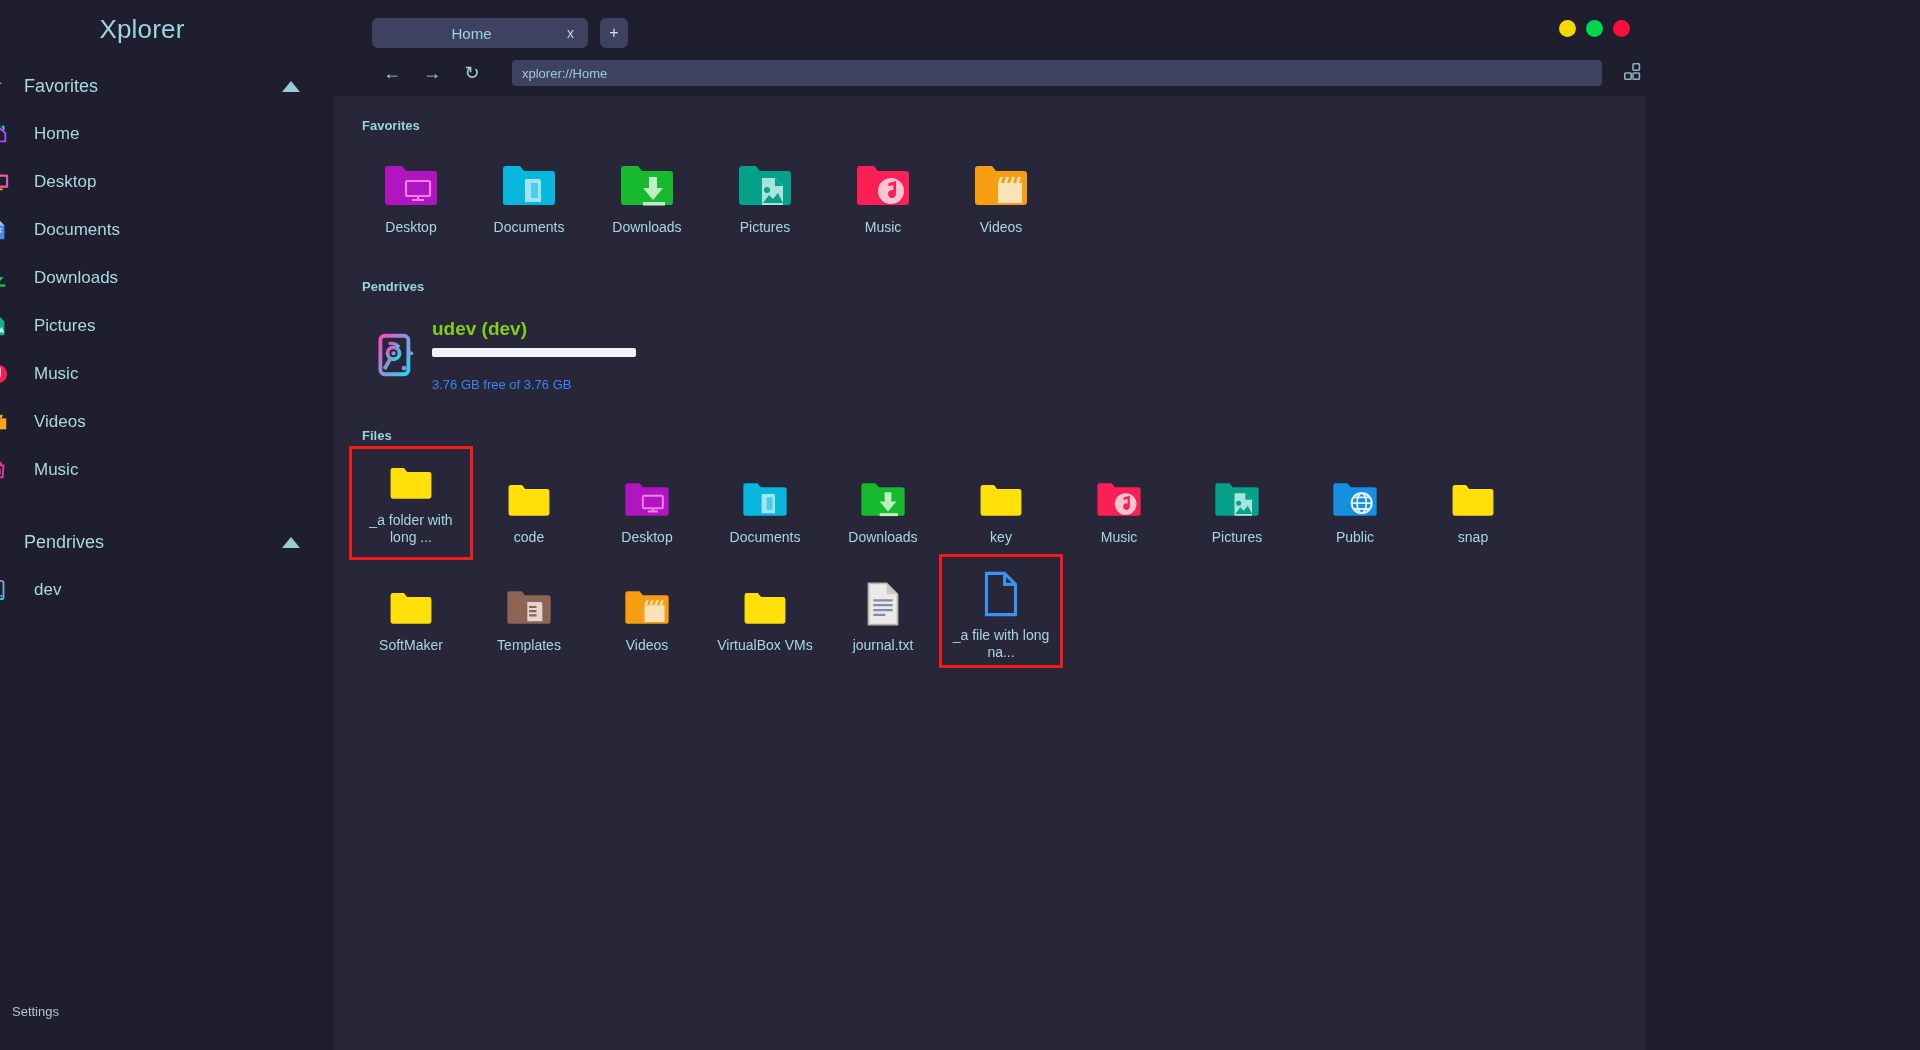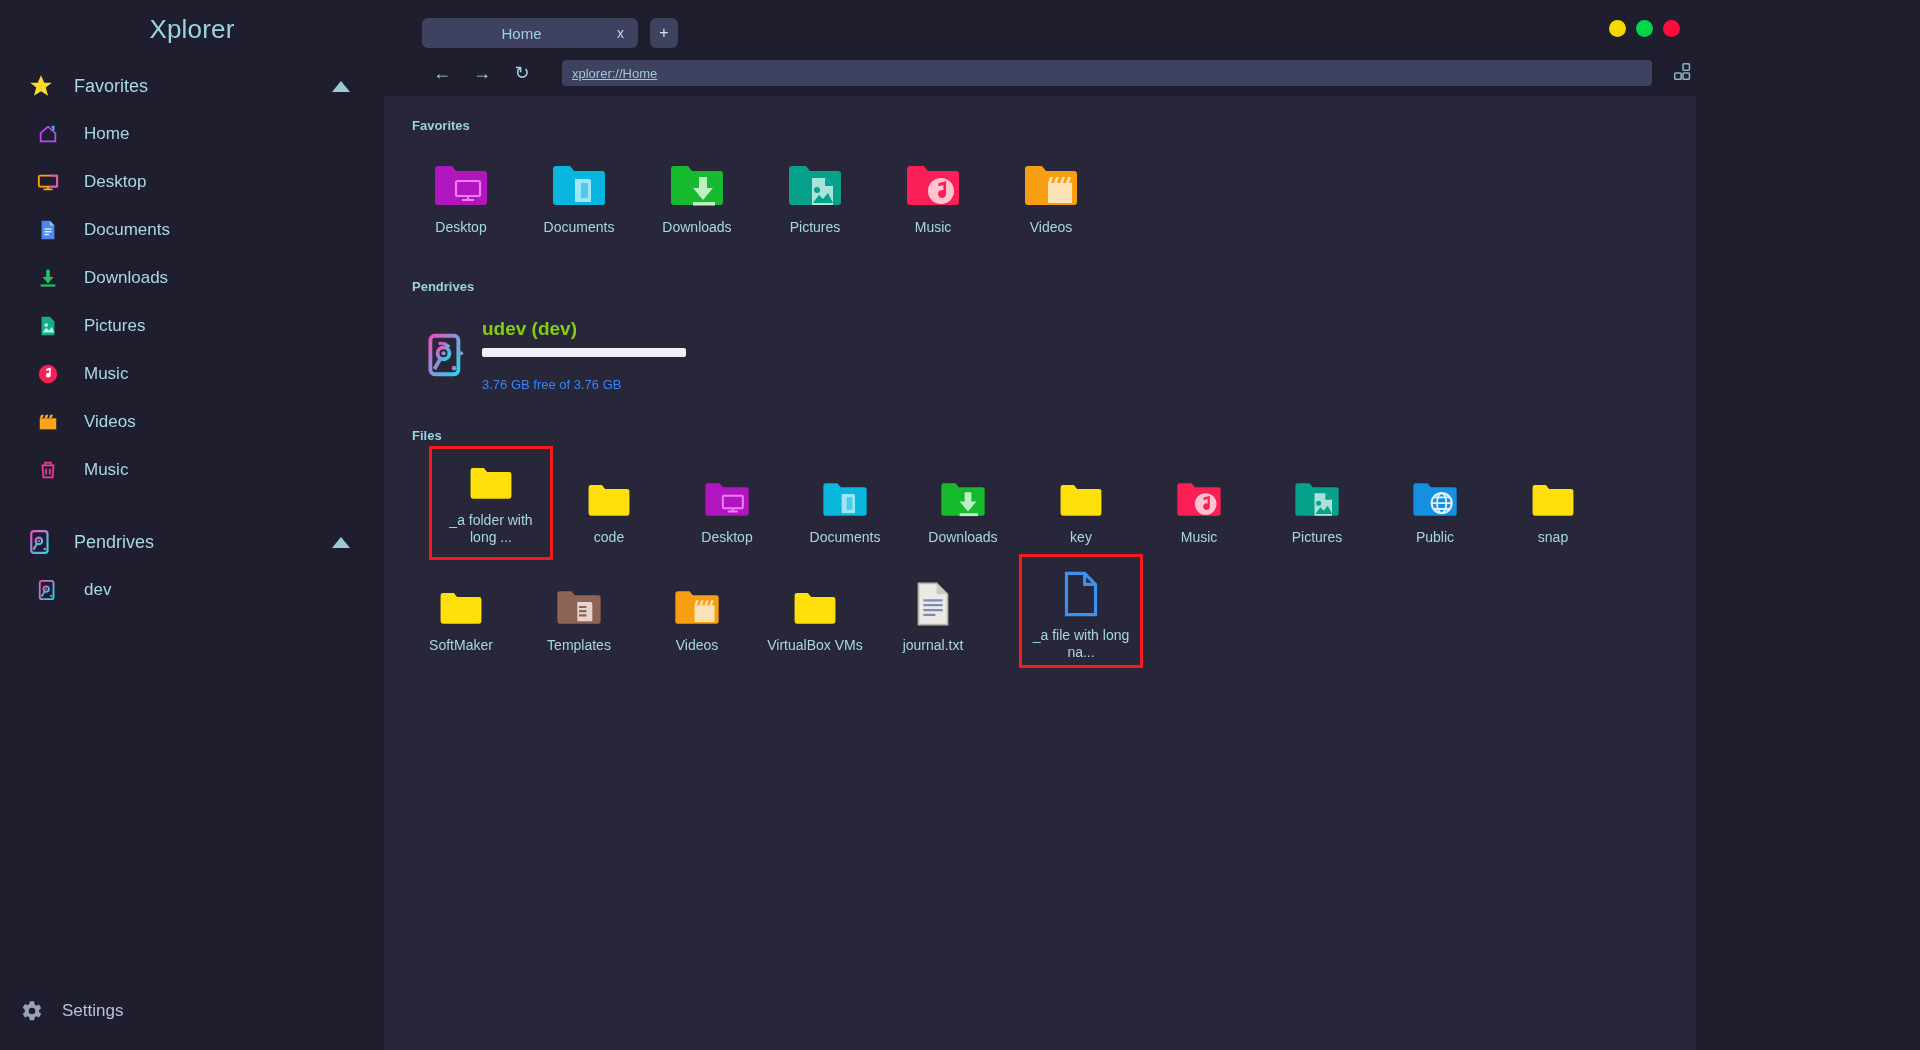--- a/index.html
+++ b/index.html
@@ -2,21 +2,21 @@
 <html><head>
 <meta charset="utf-8">
 <style>
   * { box-sizing: border-box; margin: 0; padding: 0; }
   html, body {
     width: 1920px; height: 1050px;
     background: #1e1e2e;
     font-family: "Liberation Sans", sans-serif;
     overflow: hidden;
   }
-  .app { display: flex; width: 1596px; height: 1050px; position: relative; }
+  .app { display: flex; width: 1596px; height: 1050px; position: relative; justify-content: center; }
 
   
   .sidebar {
     width: 384px; height: 1050px;
     background: #1e1e2e;
     flex-shrink: 0;
     position: relative;
   }
   .app-title {
     text-align: center;
@@ -49,21 +49,21 @@
     height: 46px;
     padding-left: 34px;
     margin-top: 2px;
   }
   .side-item .it-ico { width: 28px; height: 28px; display:flex; align-items:center; justify-content:center; flex-shrink:0;}
   .side-item .it-label { color: #a9d8e3; font-size: 17px; margin-left: 22px; }
   .settings-row {
     position: absolute; left: 0; bottom: 26px;
     display: flex; align-items: center; padding-left: 18px;
   }
-  .settings-row .st-label { color: #b6c2d6; font-size: 17px; margin-left: 18px; }
+  .settings-row .st-label { color: #b6c2d6; font-size: 13px; margin-left: 18px; }
 
   
   .main {
     flex: 1; height: 1050px;
     background: #1e1e2e;
     position: relative;
     display: flex; flex-direction: column;
   }
   .topbar { height: 96px; position: relative; flex-shrink: 0; background:#1e1e2e;}
   .tabrow { display: flex; align-items: center; padding-top: 18px; padding-left: 38px; }
@@ -87,21 +87,21 @@
   }
   .navrow { display: flex; align-items: center; padding-left: 44px; margin-top: 12px; }
   .navbtn { width: 28px; height: 26px; display:flex; align-items:center; justify-content:center; color:#a8d3de; font-size: 18px; margin-right: 12px;}
   .urlbar {
     margin-left: 14px;
     width: 1090px; height: 26px;
     background: #3e415f; border-radius: 4px;
     display: flex; align-items: center;
     padding-left: 10px;
   }
-  .urlbar span { color: #9fc7d4; font-size: 13px; text-decoration: underline; }
+  .urlbar span { color: #9fc7d4; font-size: 13px; }
   .layout-icon { margin-left: 20px; width: 24px; height: 24px; }
   .wincontrols { position: absolute; right: 16px; top: 20px; display: flex; gap: 10px; }
   .dot { width: 17px; height: 17px; border-radius: 50%; }
 
   .content {
     flex: 1;
     background: #272739;
     margin-left: 0;
     padding: 0 0 0 0;
     overflow: hidden;
@@ -119,21 +119,21 @@
     display: flex; flex-direction: column; align-items: center;
     position: relative;
   }
   .cell .ic { height: 56px; display: flex; align-items: flex-end; justify-content: center; }
   .cell .nm {
     color: #a8d6e2; font-size: 14px; margin-top: 10px;
     text-align: center; line-height: 1.25; width: 106px;
     word-wrap: break-word;
   }
   .hl { outline: 3px solid #f51b1b; }
-  .hl-tall { height: 108px; margin-left: 30px; }
+  .hl-tall { height: 108px; }
 
   
   .drive {
     display: flex; align-items: center;
     padding-left: 42px; padding-top: 24px;
   }
   .drive-info { margin-left: 14px; }
   .drive-name { color: #84cc16; font-size: 19px; font-weight: bold; }
   .bar {
     width: 204px; height: 9px; background: #f0f2f6;

